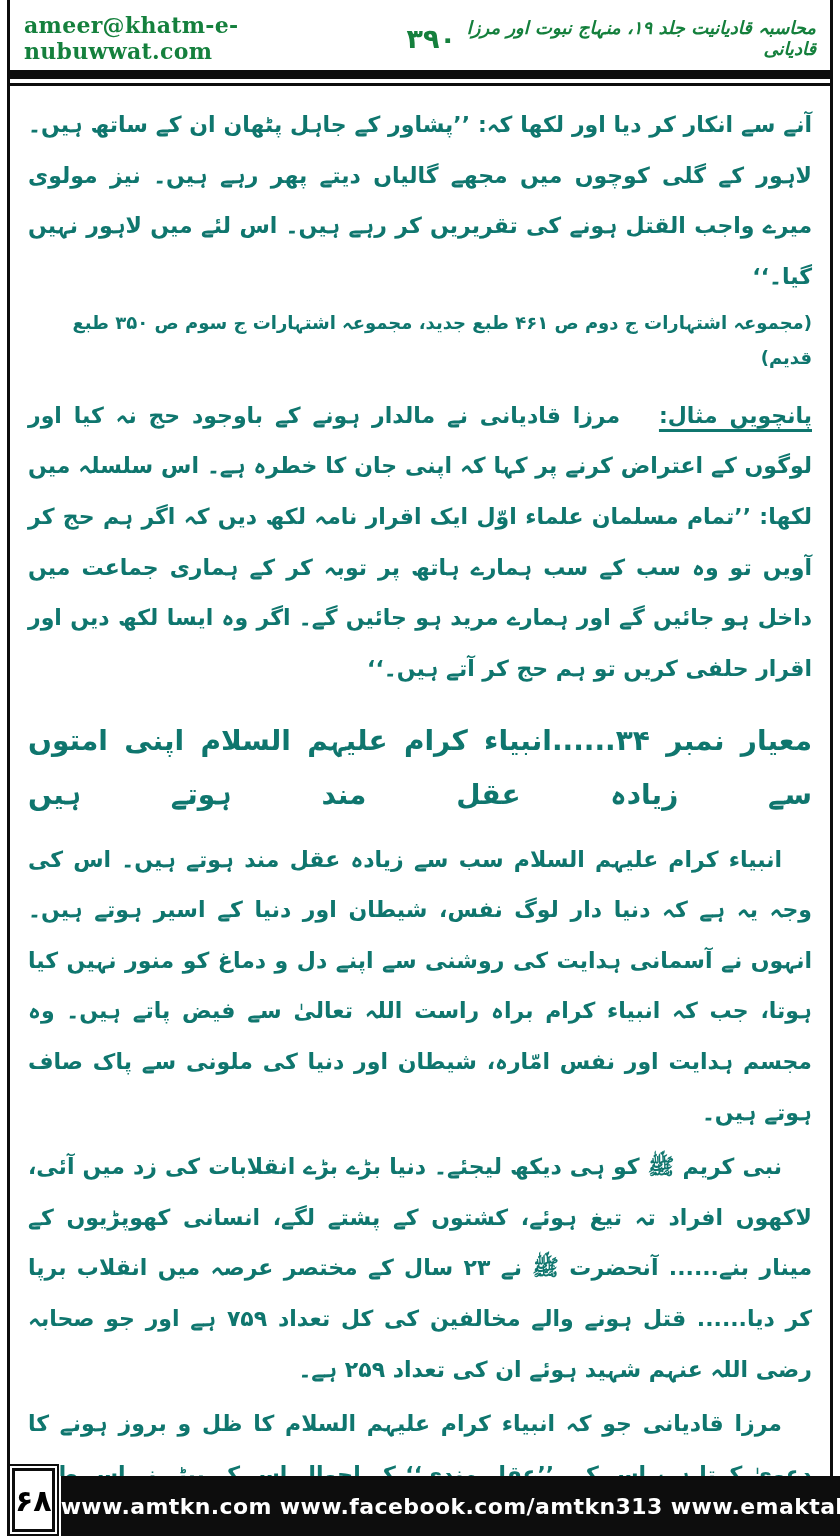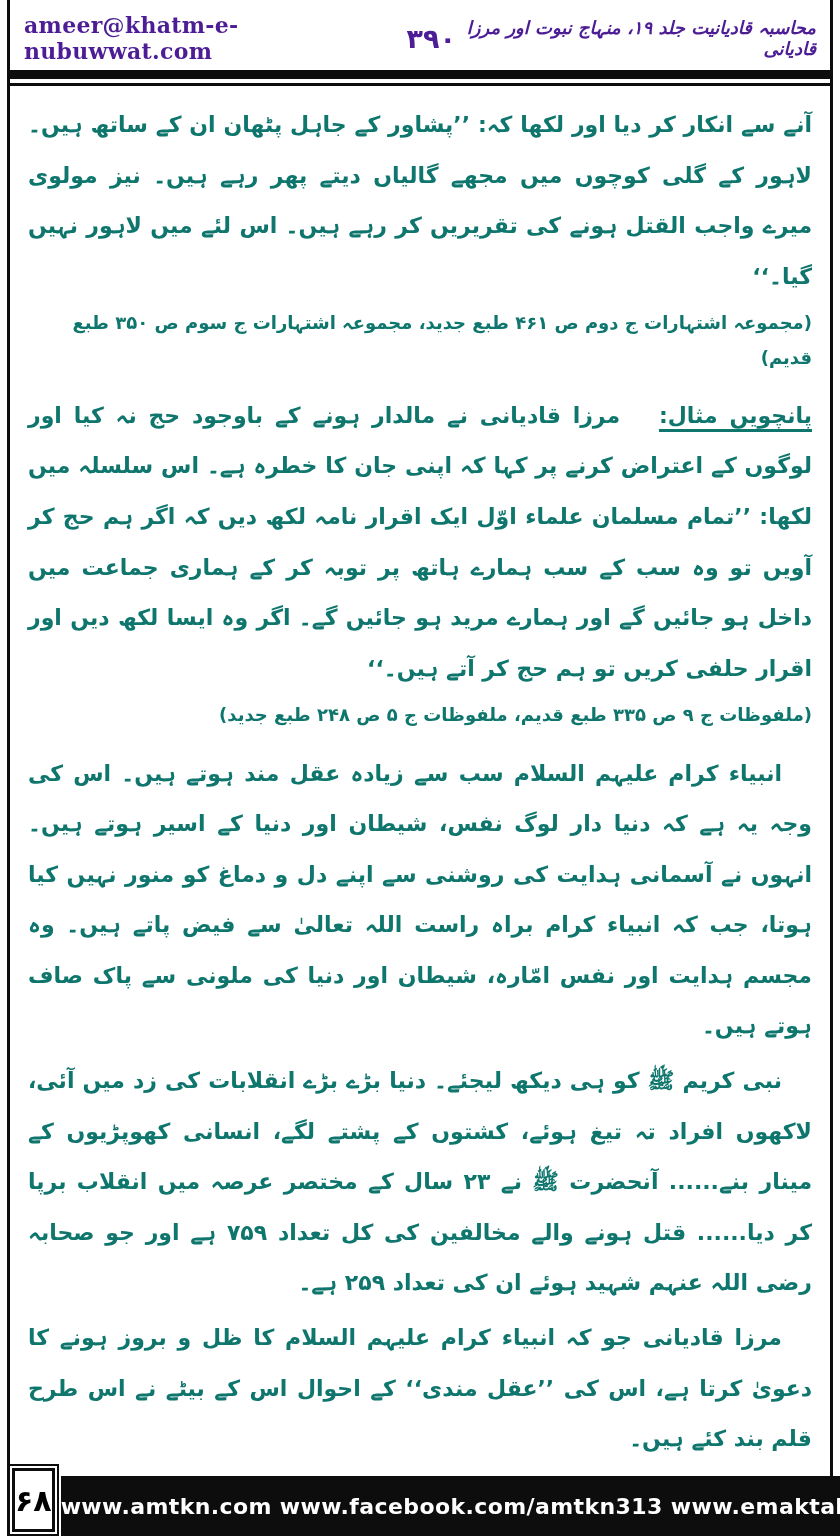--- a/index.html
+++ b/index.html
@@ -28,21 +28,21 @@
     flex-direction: column;
     background: #fff;
   }
   
   .header {
     direction: ltr;
     display: flex;
     align-items: center;
     justify-content: flex-end;
     padding: 12px 14px 4px 14px;
-    color: #4c1d95;
+    color: #15803d;
   }
   .email {
     font-family: "DejaVu Serif", serif;
     font-weight: bold;
     font-size: 22px;
     letter-spacing: 0.3px;
   }
   .pageno {
     font-weight: bold;
     font-size: 27px;
@@ -150,22 +150,22 @@
     </div>
 
     <div class="bodytext">
 
       <p class="para">آنے سے انکار کر دیا اور لکھا کہ: ’’پشاور کے جاہل پٹھان ان کے ساتھ ہیں۔ لاہور کے گلی کوچوں میں مجھے گالیاں دیتے پھر رہے ہیں۔ نیز مولوی میرے واجب القتل ہونے کی تقریریں کر رہے ہیں۔ اس لئے میں لاہور نہیں گیا۔‘‘</p>
 
       <p class="ref">(مجموعہ اشتہارات ج دوم ص ۴۶۱ طبع جدید، مجموعہ اشتہارات ج سوم ص ۳۵۰ طبع قدیم)</p>
 
       <p class="para"><span class="label-underline">پانچویں مثال:</span><span> مرزا قادیانی نے مالدار ہونے کے باوجود حج نہ کیا اور لوگوں کے اعتراض کرنے پر کہا کہ اپنی جان کا خطرہ ہے۔ اس سلسلہ میں لکھا: ’’تمام مسلمان علماء اوّل ایک اقرار نامہ لکھ دیں کہ اگر ہم حج کر آویں تو وہ سب کے سب ہمارے ہاتھ پر توبہ کر کے ہماری جماعت میں داخل ہو جائیں گے اور ہمارے مرید ہو جائیں گے۔ اگر وہ ایسا لکھ دیں اور اقرار حلفی کریں تو ہم حج کر آتے ہیں۔‘‘</span></p>
 
-      <p class="ref">(ملفوظات ج ۹ ص ۳۳۵ طبع قدیم، ملفوظات ج ۵ ص ۲۴۸ طبع جدید)</p>
 
+      <h2 class="heading">معیار نمبر ۳۴......انبیاء کرام علیہم السلام اپنی امتوں سے زیادہ عقل مند ہوتے ہیں</h2>
 
       <p class="para indent">انبیاء کرام علیہم السلام سب سے زیادہ عقل مند ہوتے ہیں۔ اس کی وجہ یہ ہے کہ دنیا دار لوگ نفس، شیطان اور دنیا کے اسیر ہوتے ہیں۔ انہوں نے آسمانی ہدایت کی روشنی سے اپنے دل و دماغ کو منور نہیں کیا ہوتا، جب کہ انبیاء کرام براہ راست اللہ تعالیٰ سے فیض پاتے ہیں۔ وہ مجسم ہدایت اور نفس امّارہ، شیطان اور دنیا کی ملونی سے پاک صاف ہوتے ہیں۔</p>
 
       <p class="para indent">نبی کریم ﷺ کو ہی دیکھ لیجئے۔ دنیا بڑے بڑے انقلابات کی زد میں آئی، لاکھوں افراد تہ تیغ ہوئے، کشتوں کے پشتے لگے، انسانی کھوپڑیوں کے مینار بنے...... آنحضرت ﷺ نے ۲۳ سال کے مختصر عرصہ میں انقلاب برپا کر دیا...... قتل ہونے والے مخالفین کی کل تعداد ۷۵۹ ہے اور جو صحابہ رضی اللہ عنہم شہید ہوئے ان کی تعداد ۲۵۹ ہے۔</p>
 
       <p class="para indent">مرزا قادیانی جو کہ انبیاء کرام علیہم السلام کا ظل و بروز ہونے کا دعویٰ کرتا ہے، اس کی ’’عقل مندی‘‘ کے احوال اس کے بیٹے نے اس طرح قلم بند کئے ہیں۔</p>
 
     </div>
 
     <div class="footer">

